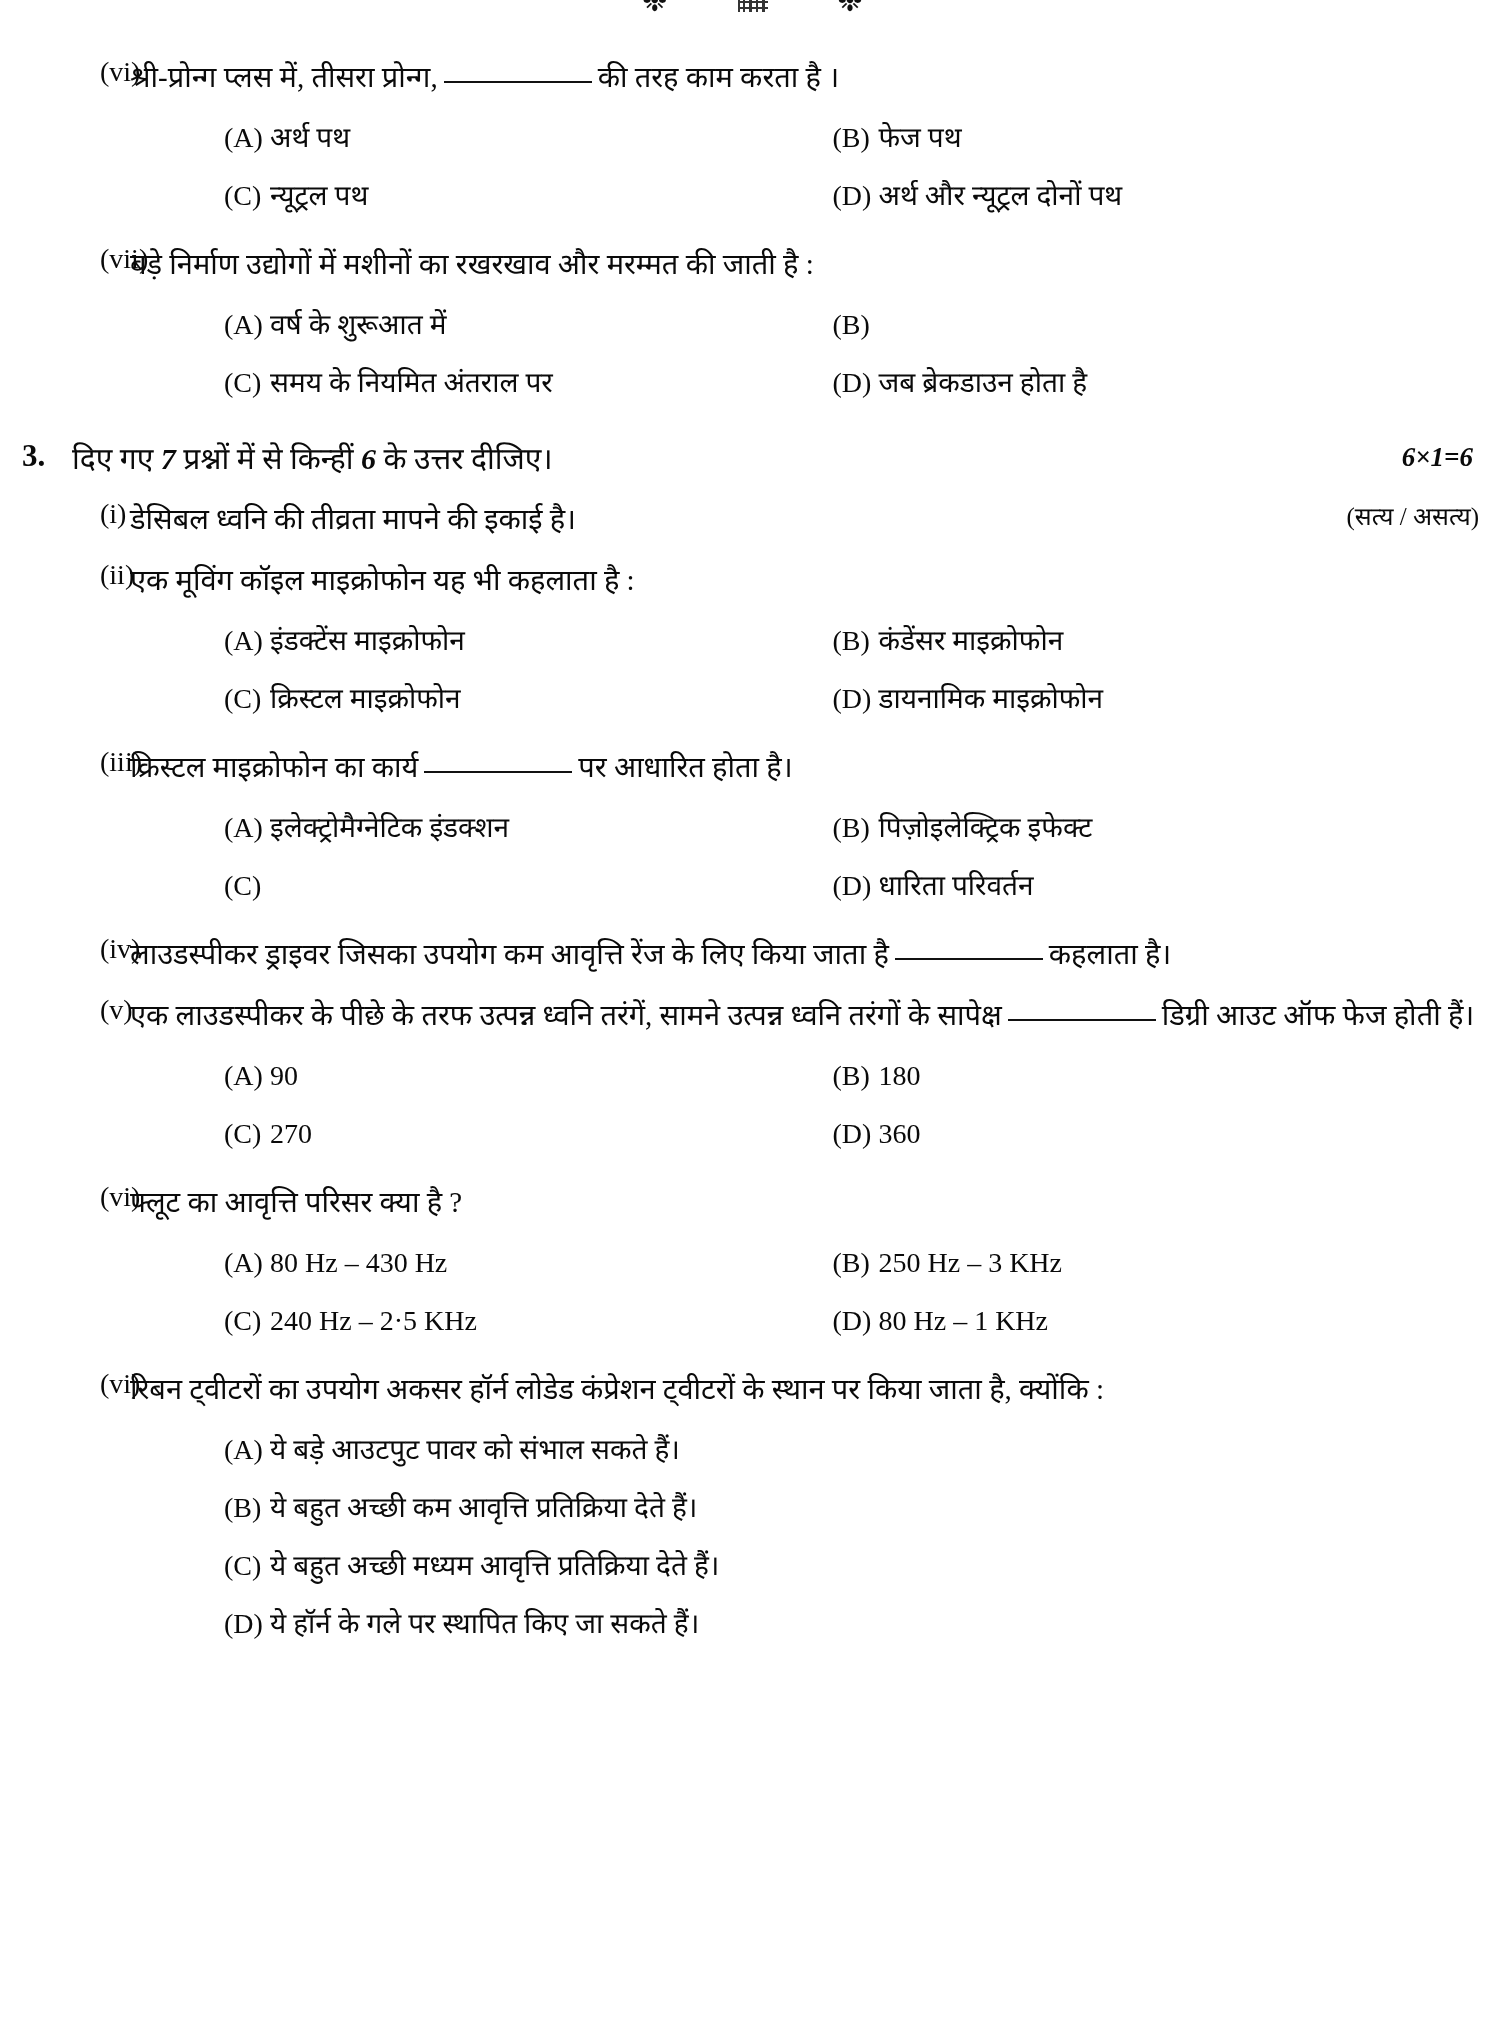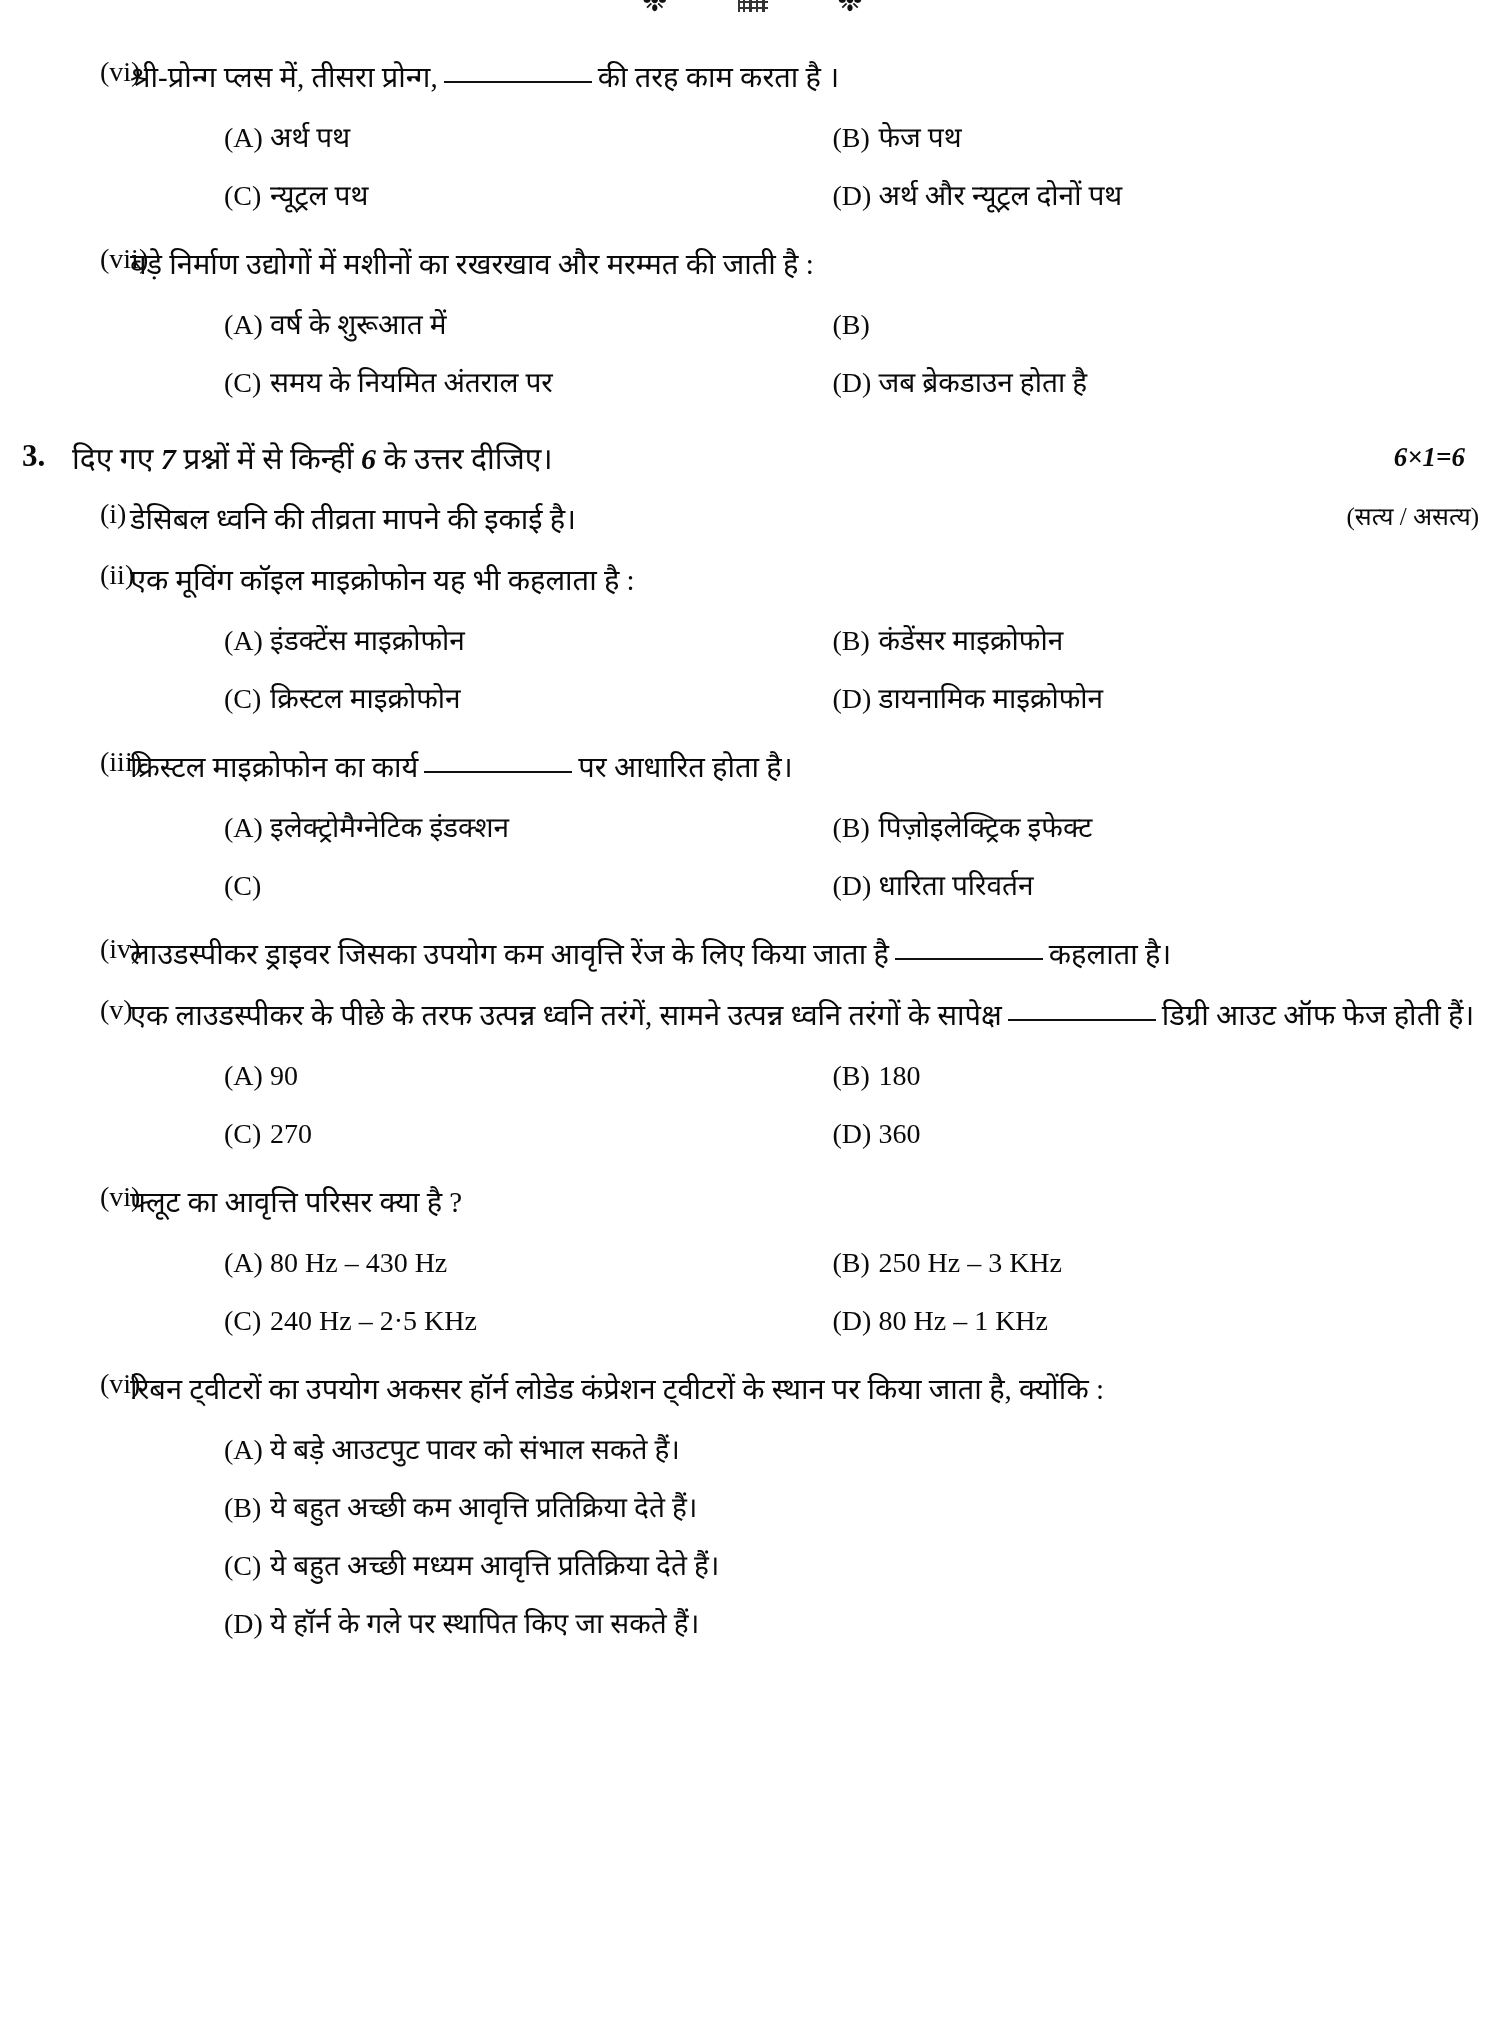--- a/index.html
+++ b/index.html
@@ -85,21 +85,21 @@
     flex: 1 1 auto;
     font-size: 30px;
     line-height: 1.42;
   }
   .major-marks {
     flex: 0 0 auto;
     font-size: 27px;
     font-style: italic;
     font-weight: bold;
     white-space: nowrap;
-    padding-right: 40px;
+    padding-right: 32px;
     padding-top: 4px;
   }
 
   
   .sub-row {
     display: flex;
     align-items: flex-start;
     margin-top: 18px;
   }
   .sub-rom {

